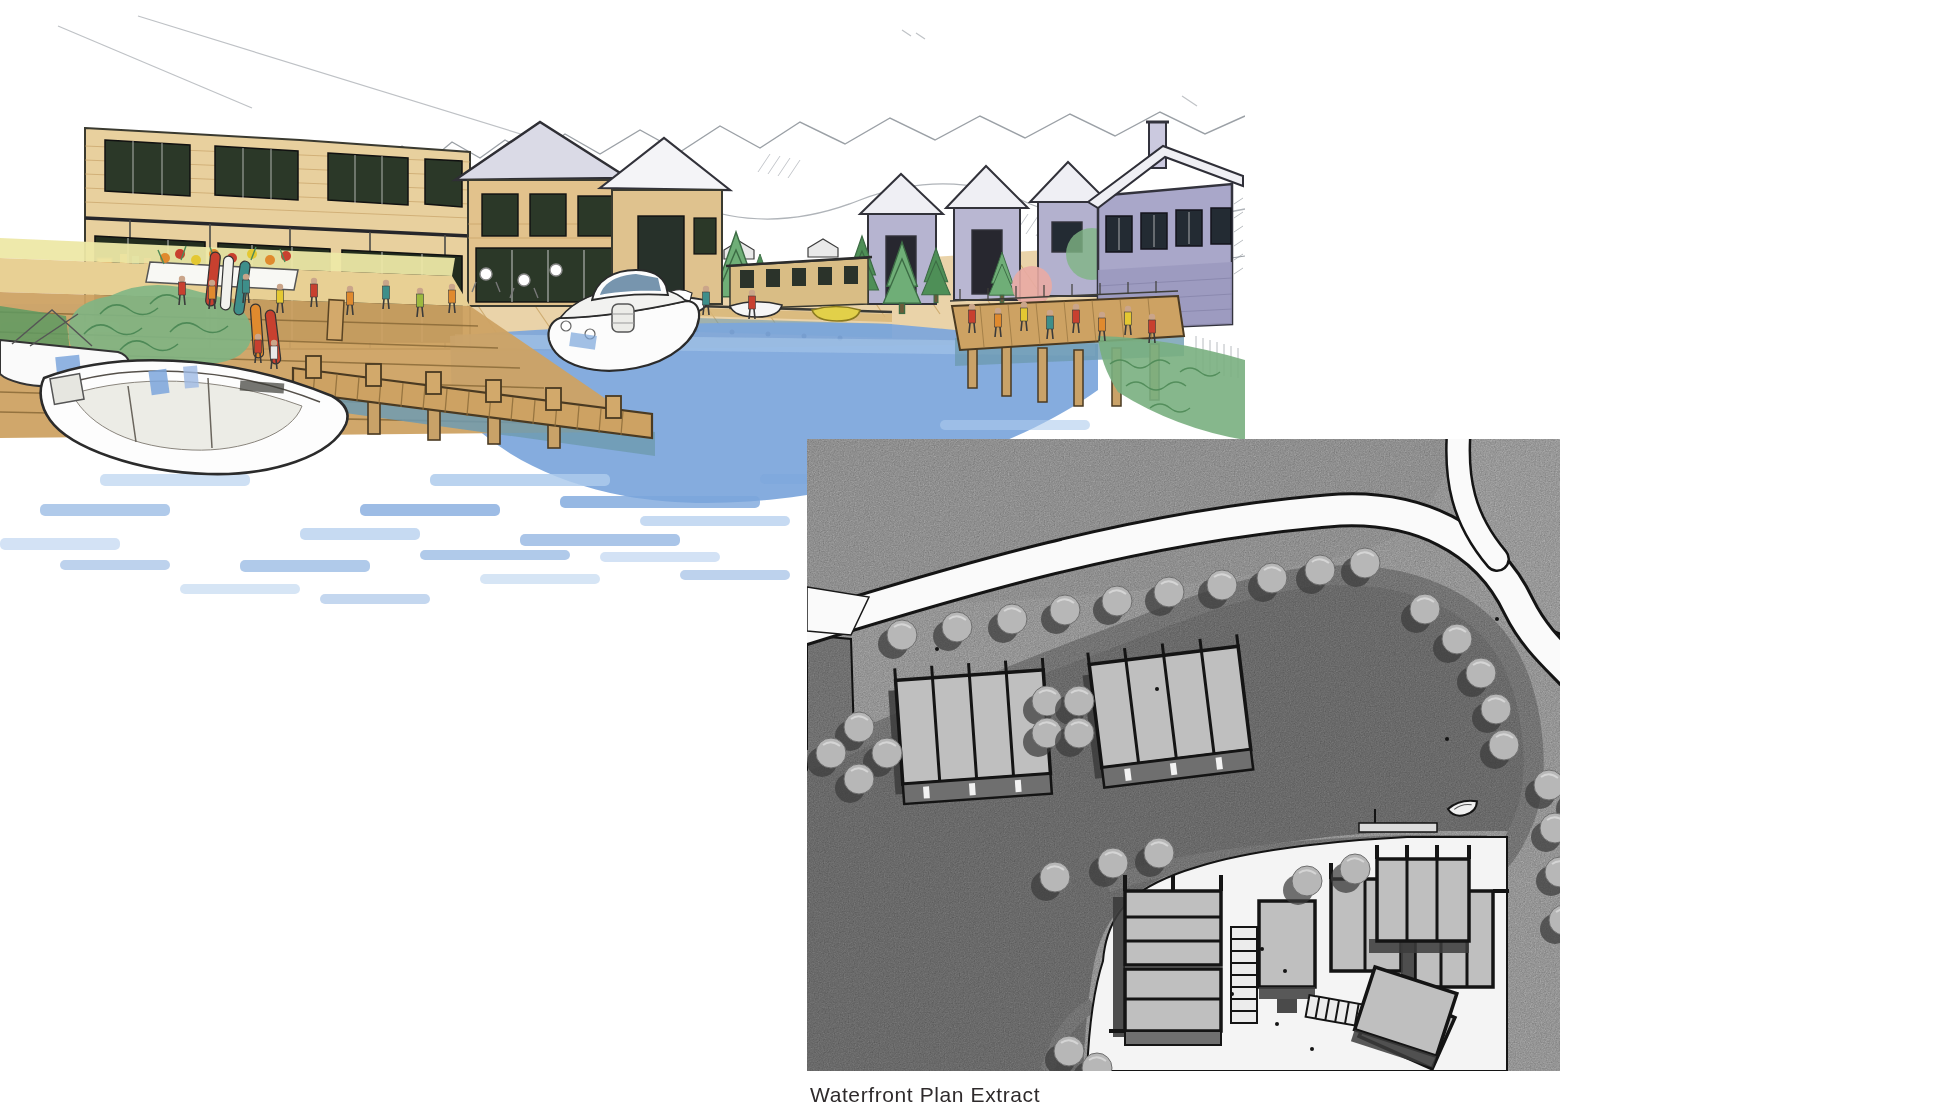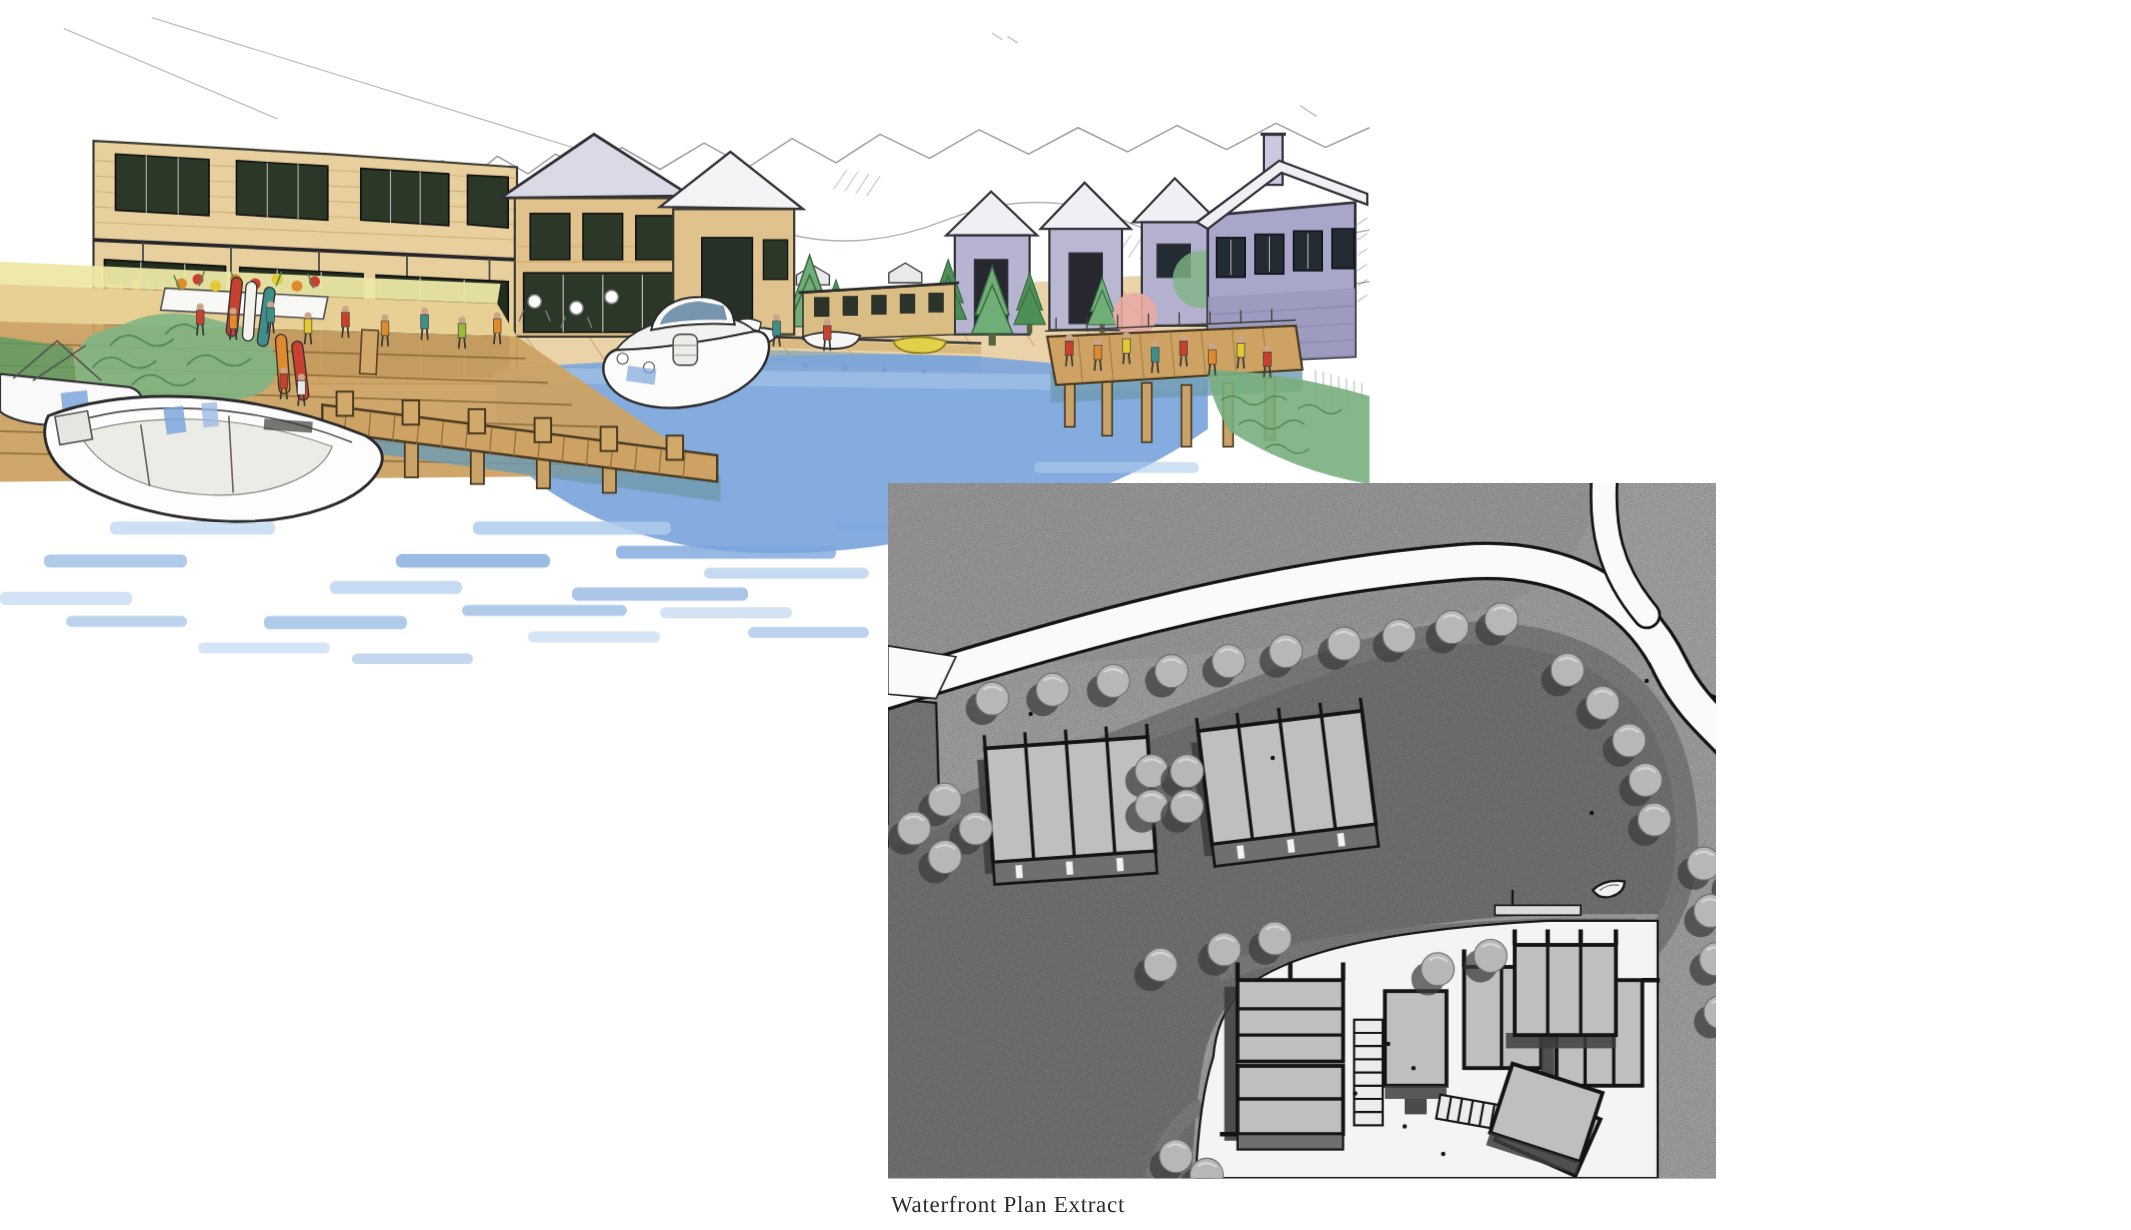--- a/index.html
+++ b/index.html
@@ -1,17 +1,17 @@
 <!DOCTYPE html>
 <html style="--sketch_water: #7CA6DC; --sketch_water_light: #AECBEC; --sketch_water_dark: #5B88C4; --sketch_water_teal: #6E9BB1; --sketch_timber: #CDA263; --sketch_timber_light: #E2C58E; --sketch_roof_lavender: #A9A7C9; --sketch_hillside_ochre: #D8AF63; --sketch_foliage: #5E9A62; --sketch_pencil: #8A9097; --figure_red: #C8402F; --figure_orange: #E08A2E; --figure_yellow: #E4C832; --figure_teal: #3E8E8A; --plan_ground: #C6C6C6; --plan_water: #8D8D8D; --plan_beach: #9A9A9A; --plan_road: #FAFAFA; --plan_building: #BFBFBF; --plan_tree: #B7B7B7; --plan_shadow: #3C3C3C; --plan_outline: #141414;"><head>
 <meta charset="utf-8">
 <style>
   html,body{margin:0;padding:0;background:#fff;}
   body{width:1937px;height:1118px;font-family:"Liberation Sans",sans-serif;}
-  .page{position:relative;width:1560px;height:1118px;background:#fff;overflow:hidden;font-family:Liberation Serif, serif;}
+  .page{position:relative;width:1560px;height:1118px;background:#fff;overflow:hidden;}
   figure{margin:0;position:absolute;}
   #sketch-fig{left:0;top:4px;width:1245px;height:615px;}
   #plan-fig{left:807px;top:439px;width:1087px;height:632px;}
   .caption{position:absolute;left:810px;top:1083px;font-size:21px;letter-spacing:.6px;color:#2e2a2b;}
   
   .f-sk-water{fill:var(--sketch_water,#7CA6DC);}
   .f-sk-water-light{fill:var(--sketch_water_light,#AECBEC);}
   .f-sk-teal{fill:var(--sketch_water_teal,#6E9BB1);}
   .f-timber{fill:var(--sketch_timber,#CDA263);}
   .f-roof{fill:var(--sketch_roof_lavender,#A9A7C9);}

